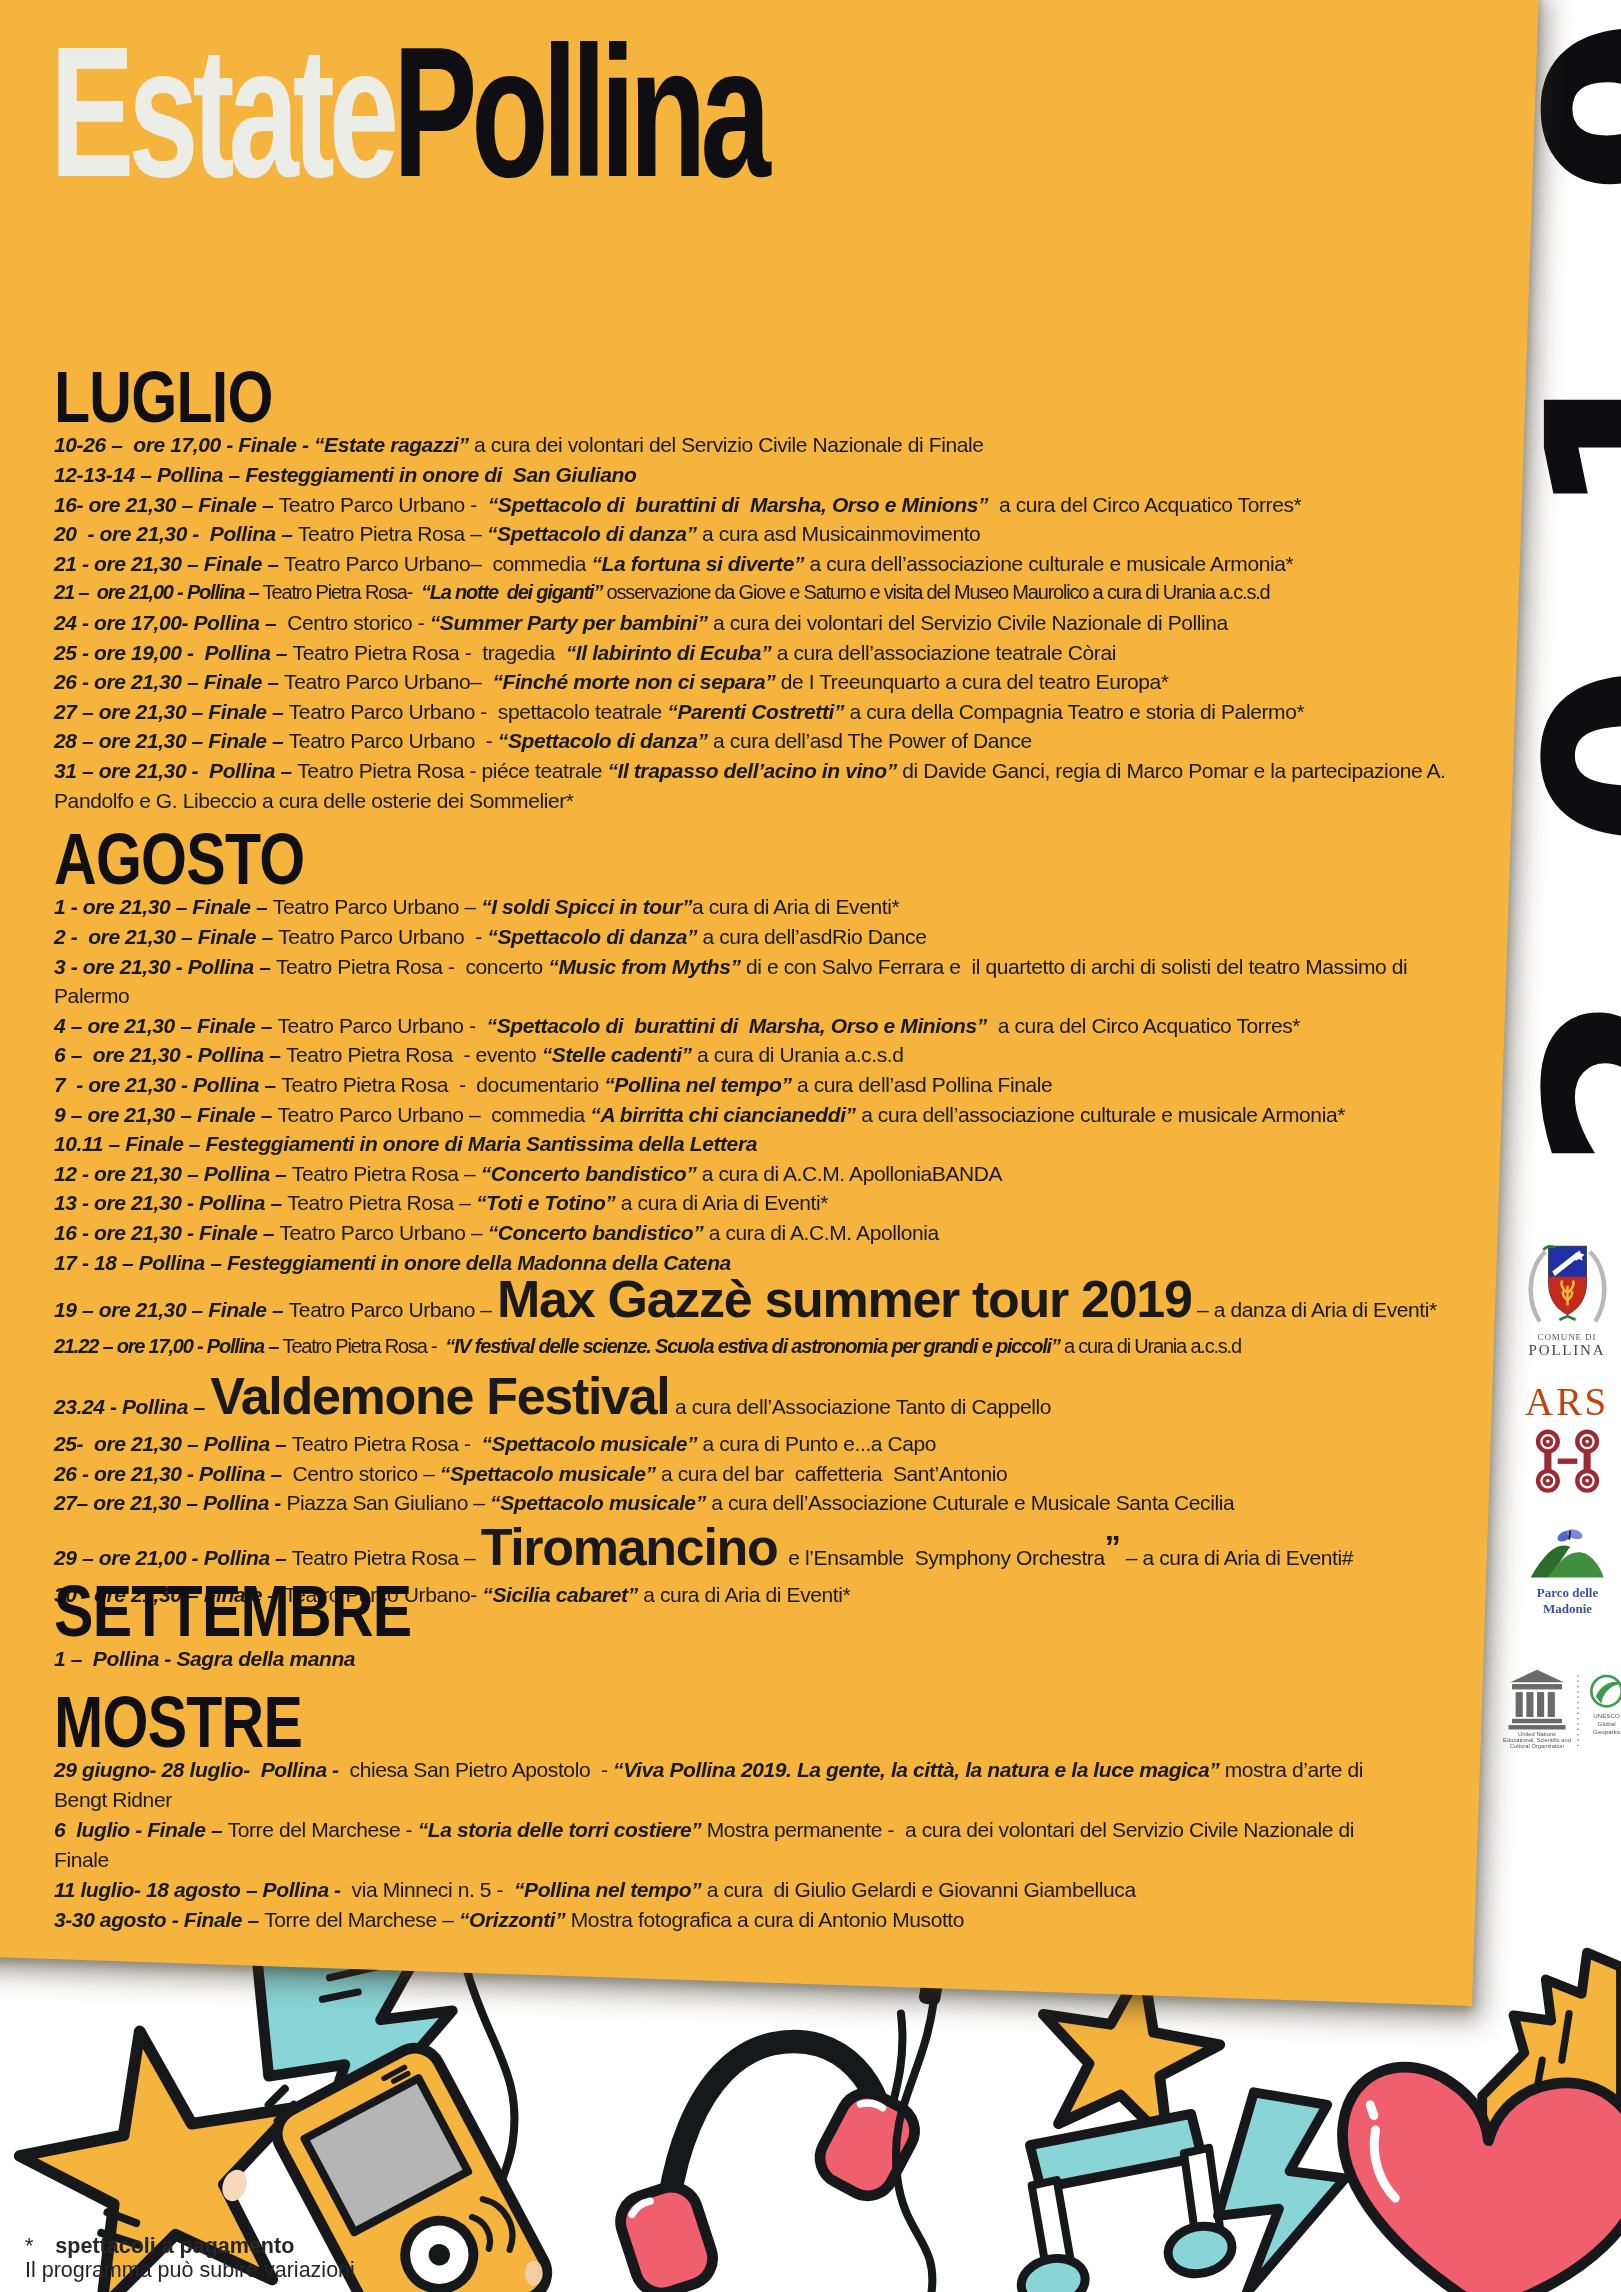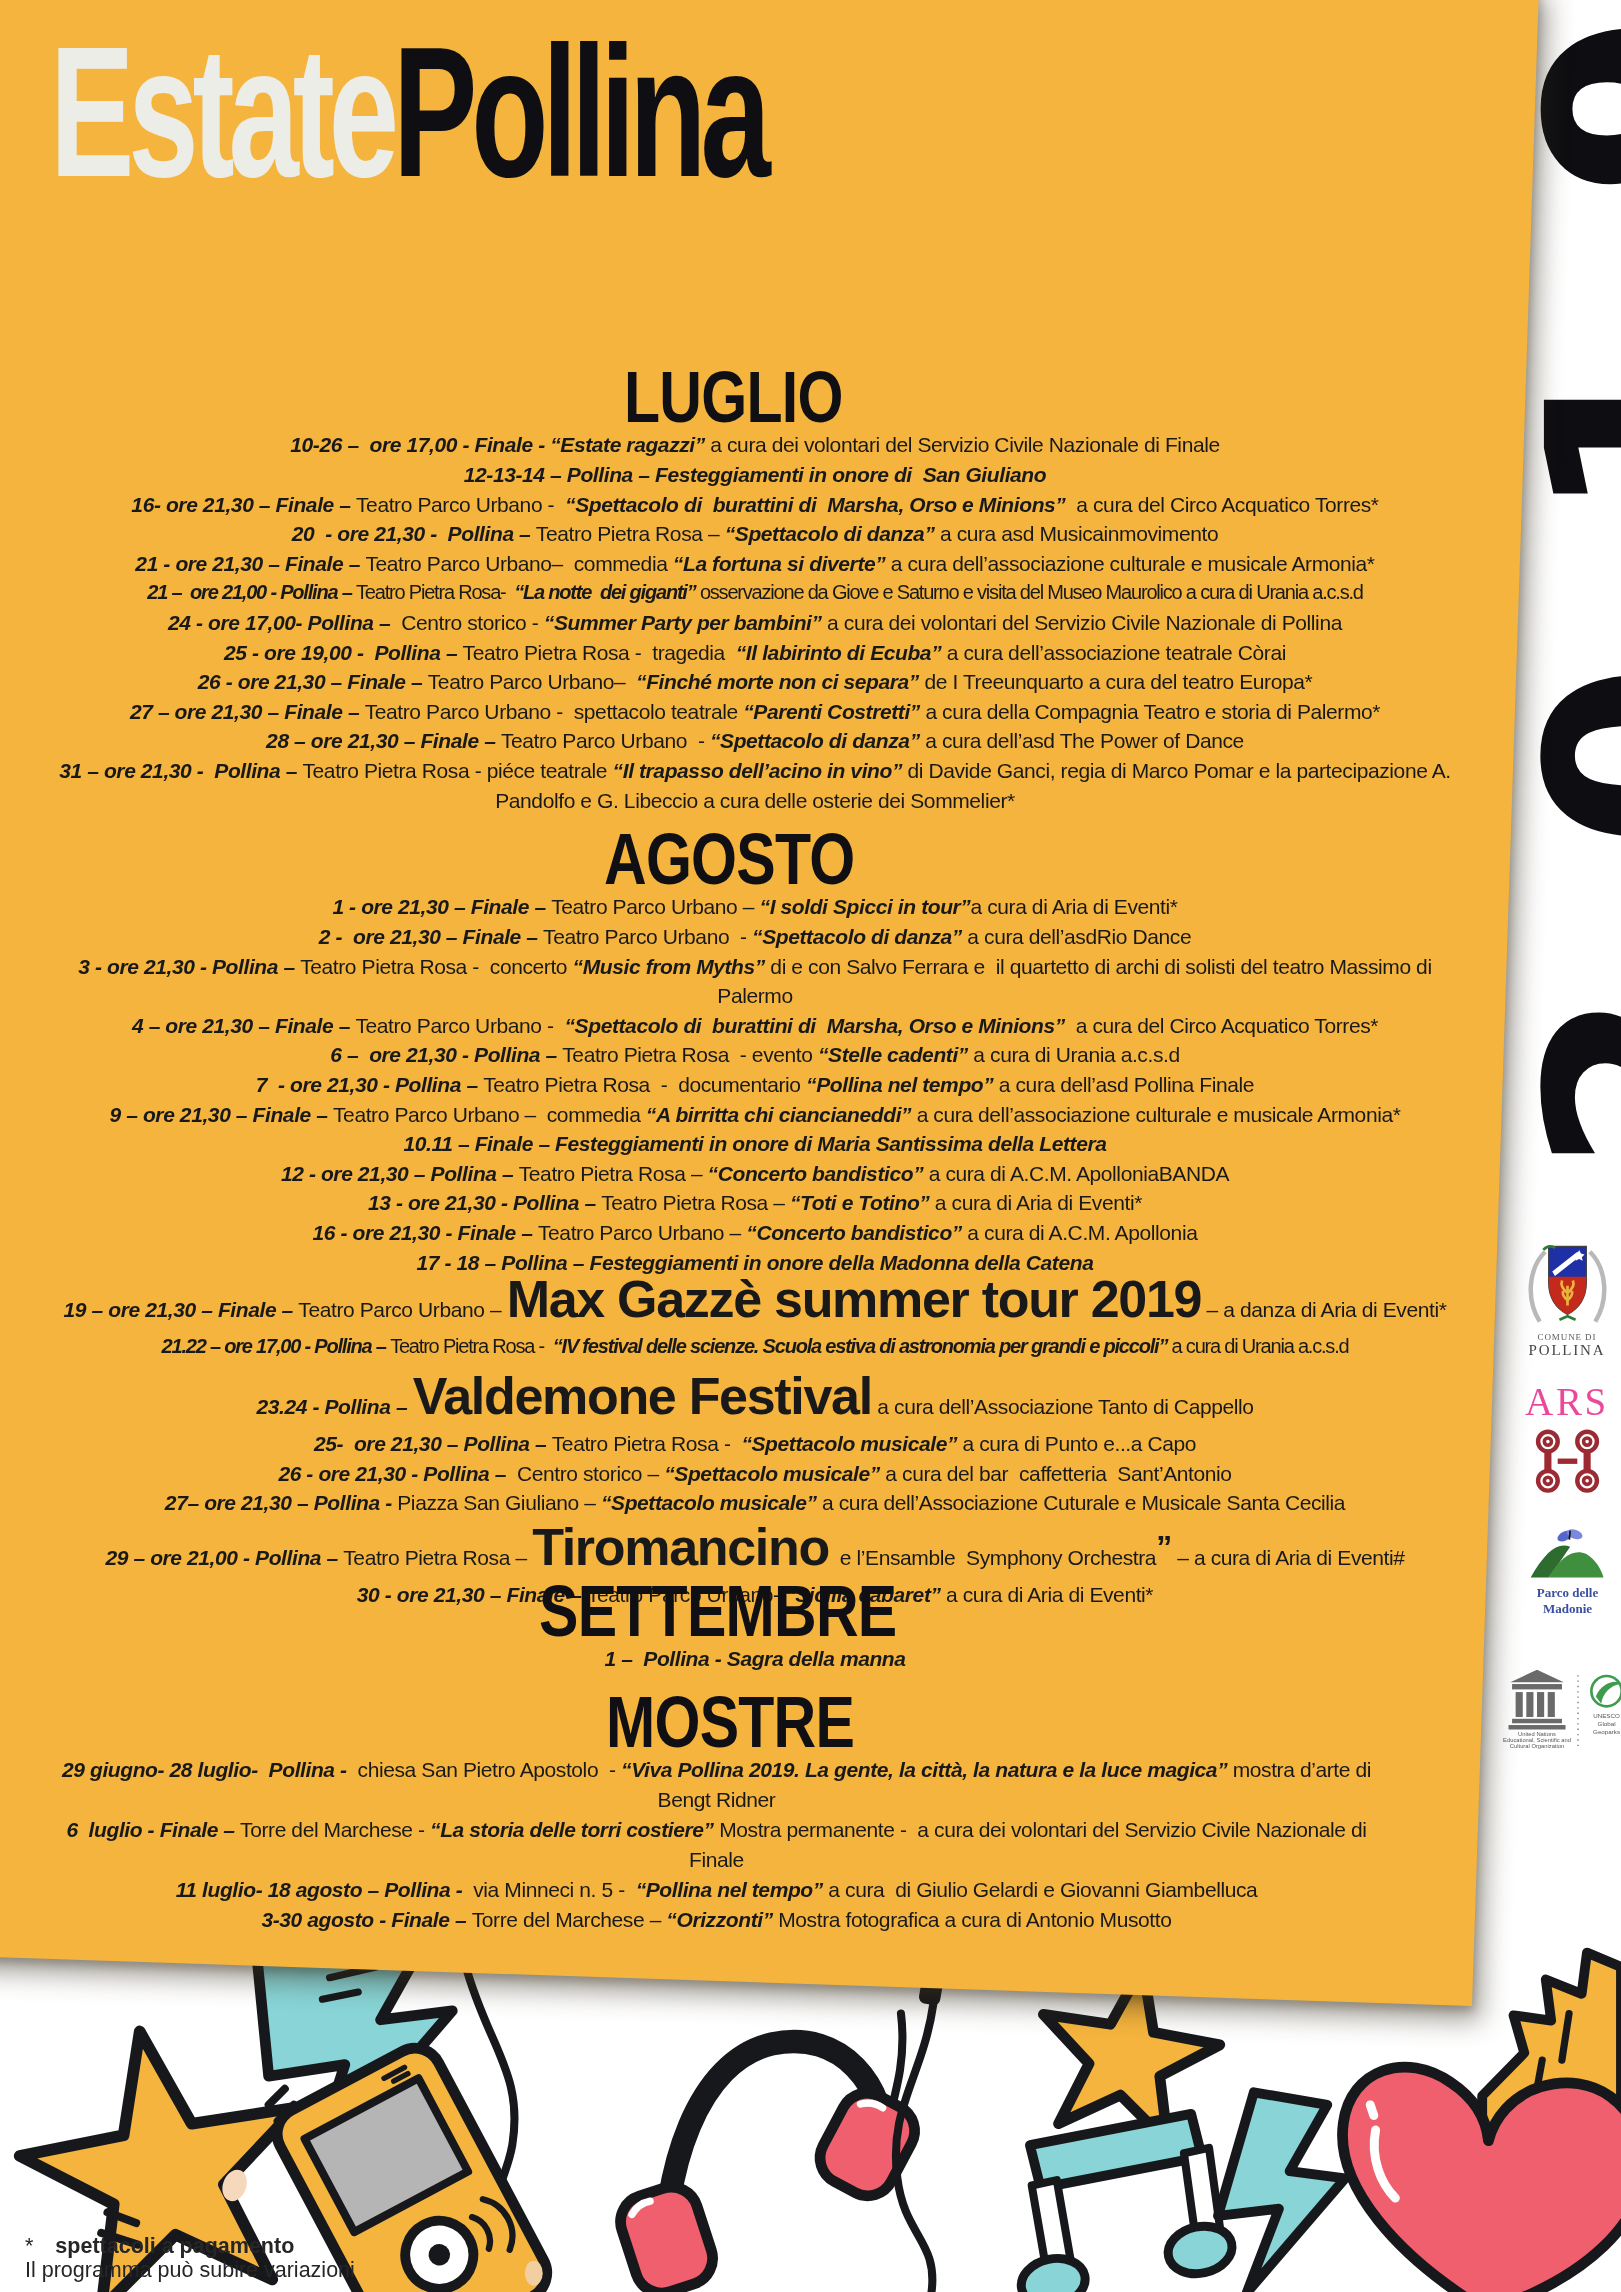--- a/index.html
+++ b/index.html
@@ -9,21 +9,21 @@
   
   .doodles{position:absolute;left:0;top:1863px;width:1621px;height:430px;z-index:1;}
   .year{position:absolute;left:1508px;top:1175px;width:1164px;height:278px;z-index:1;
         transform:rotate(-90deg);transform-origin:0 0;
         display:flex;justify-content:space-between;align-items:center;
         font-family:"DejaVu Sans", sans-serif;font-weight:900;font-size:269px;line-height:278px;
         color:#0e0e12;}
   .sheet{position:absolute;left:-125px;top:-72px;width:1665px;height:2024px;z-index:2;
          background:#F5B43E;transform:rotate(1.9deg);transform-origin:0 0;
          box-shadow:9px 14.3px 27px rgba(50,42,25,.45), 1.8px 5.4px 9px rgba(50,42,25,.25);}
-  .content{position:absolute;left:0;top:0;width:1621px;height:2293px;z-index:3;text-align:center;}
+  .content{position:absolute;left:0;top:0;width:1621px;height:2293px;z-index:3;}
 
   
   .title{position:absolute;left:50px;top:18px;line-height:188px;white-space:nowrap;}
   .title .scale{display:inline-block;transform:scaleX(.68);transform-origin:0 50%;
                 font-weight:800;font-size:186px;letter-spacing:-9px;}
   .t-light{color:#EDEDE7;}
   .t-dark{color:#0f0f13;}
 
   
   .sec{position:absolute;left:54px;width:1406px;color:#191919;}
@@ -44,21 +44,21 @@
   .sg-d{font-weight:700;font-style:italic;}
   .sg-b{font-weight:700;font-style:italic;}
   .sg-B{font-weight:700;font-size:52px;letter-spacing:-1.3px;}
   .sg-q{font-weight:800;font-size:32px;vertical-align:7.2px;}
 
   
   .logo{position:absolute;z-index:3;text-align:center;}
   .logo-comune{left:1522px;top:1241px;width:90px;}
   .logo-comune .cap1{font-family:"Liberation Serif",serif;font-size:9px;letter-spacing:0.9px;color:#5a5a5a;margin-top:1.8px;}
   .logo-comune .cap2{font-family:"Liberation Serif",serif;font-size:15px;letter-spacing:1.8px;color:#474747;}
-  .logo-ars{left:1522px;top:1381px;width:90px;color:#ec4899;}
+  .logo-ars{left:1522px;top:1381px;width:90px;color:#c2410c;}
   .logo-ars .ars-label{font-family:"Liberation Serif",serif;font-size:39px;line-height:41px;letter-spacing:2.7px;}
   .logo-parco{left:1514px;top:1527px;width:107px;}
   .logo-parco .cap{font-family:"Liberation Serif",serif;font-weight:700;font-size:13px;color:#3B4FA0;margin-top:0.9px;}
   .logo-unesco{left:1503px;top:1668px;width:134px;}
 
   
   .footer{position:absolute;left:25px;top:2234px;z-index:4;color:#262626;font-size:21.5px;line-height:24px;}
   .footer .l1 b{font-weight:700;margin-left:16px;}
 </style>
 </head>

